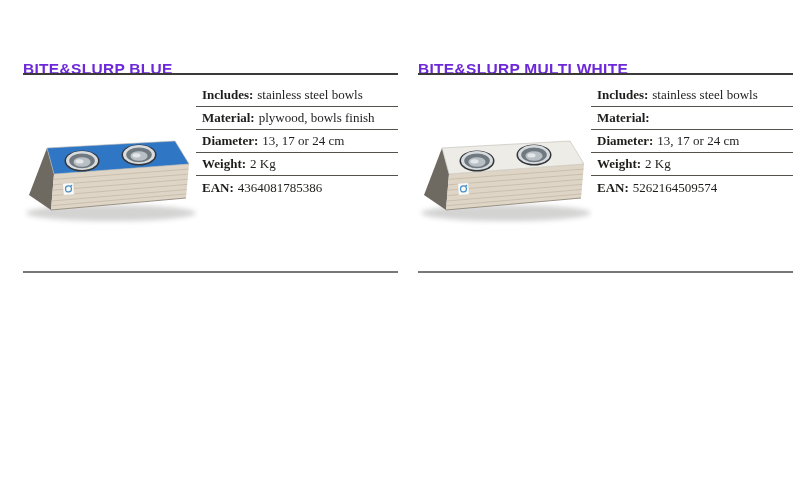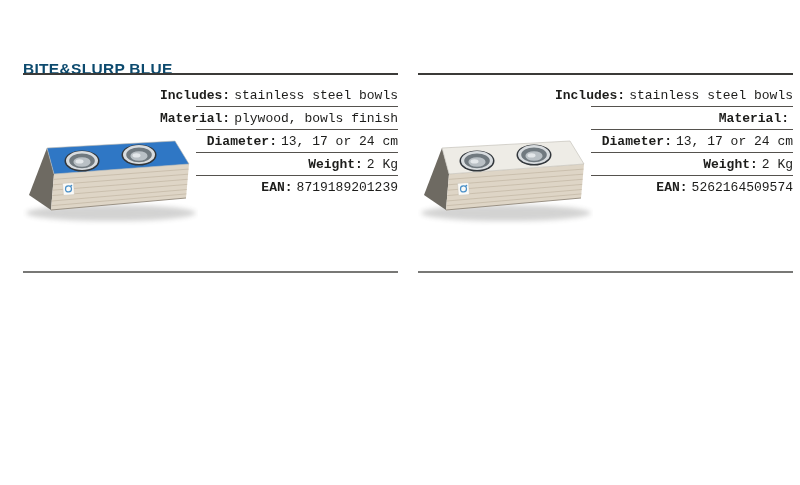--- a/index.html
+++ b/index.html
@@ -7,29 +7,29 @@
     width:800px;height:485px;background:#ffffff;position:relative;overflow:hidden;
     font-family:"Liberation Sans",sans-serif;
   }
   .panel{position:absolute;top:48px;width:375px;height:240px;}
   #panel-left{left:23px;}
   #panel-right{left:418px;}
 
   .product-title{
     position:absolute;top:2px;left:0;
     font-size:15.5px;font-weight:700;letter-spacing:0.3px;
-    color:#0c4a6e;white-space:nowrap;
+    color:#6d28d9;white-space:nowrap;
   }
   .title-rule{position:absolute;top:25px;left:0;right:0;height:2px;background:#3b3a38;}
 
   .spec-table{position:absolute;top:36px;left:173px;right:0;}
   .spec-row{
     box-sizing:border-box;height:23px;display:flex;align-items:center;
     border-bottom:1px solid #55524e;padding-left:6px;
-    font-family:Liberation Mono, monospace;font-size:13px;color:#1d1d1b;white-space:nowrap;justify-content:flex-end;
+    font-family:Liberation Serif, serif;font-size:13px;color:#1d1d1b;white-space:nowrap;
   }
   .spec-row:last-child{border-bottom:none;}
   .spec-label{font-weight:700;margin-right:4px;}
 
   .product-photo{position:absolute;left:0;top:90px;width:175px;height:95px;}
   .photo-shadow{filter:blur(2.5px);}
 
   .bottom-rule{position:absolute;top:223px;left:0;right:0;height:2px;background:#787876;}
 </style>
 </head>
@@ -86,28 +86,29 @@
     <div class="spec-row">
       <span class="spec-label">Diameter:</span>
       <span class="spec-value">13, 17 or 24 cm</span>
     </div>
     <div class="spec-row">
       <span class="spec-label">Weight:</span>
       <span class="spec-value">2 Kg</span>
     </div>
     <div class="spec-row">
       <span class="spec-label">EAN:</span>
-      <span class="spec-value">8719189201239</span>
+      <span class="spec-value">4364081785386</span>
     </div>
   </div>
 
   <div class="bottom-rule"></div>
 </section>
 
 <section class="panel" id="panel-right">
+  <h1 class="product-title">BITE&amp;SLURP MULTI WHITE</h1>
   <div class="title-rule"></div>
 
   <svg class="product-photo" viewBox="0 0 175 95" role="img" aria-label="wooden-dog-feeder-white-top-photo">
     <ellipse class="photo-shadow" cx="88" cy="75" rx="85" ry="8" fill="#3a3a38" opacity="0.22"></ellipse>
     <polygon points="24,10 31,36 28,72 6,57" fill="#6e6a62"></polygon>
     <polygon points="31,36 166,26 163,60 28,72" fill="#ded5c6"></polygon>
     <g stroke="#b8ab97" stroke-width="0.8" opacity="0.65">
       <line x1="30.6" y1="41.4" x2="165.6" y2="31.1"></line>
       <line x1="30.1" y1="46.8" x2="165.1" y2="36.2"></line>
       <line x1="29.7" y1="52.2" x2="164.7" y2="41.3"></line>

